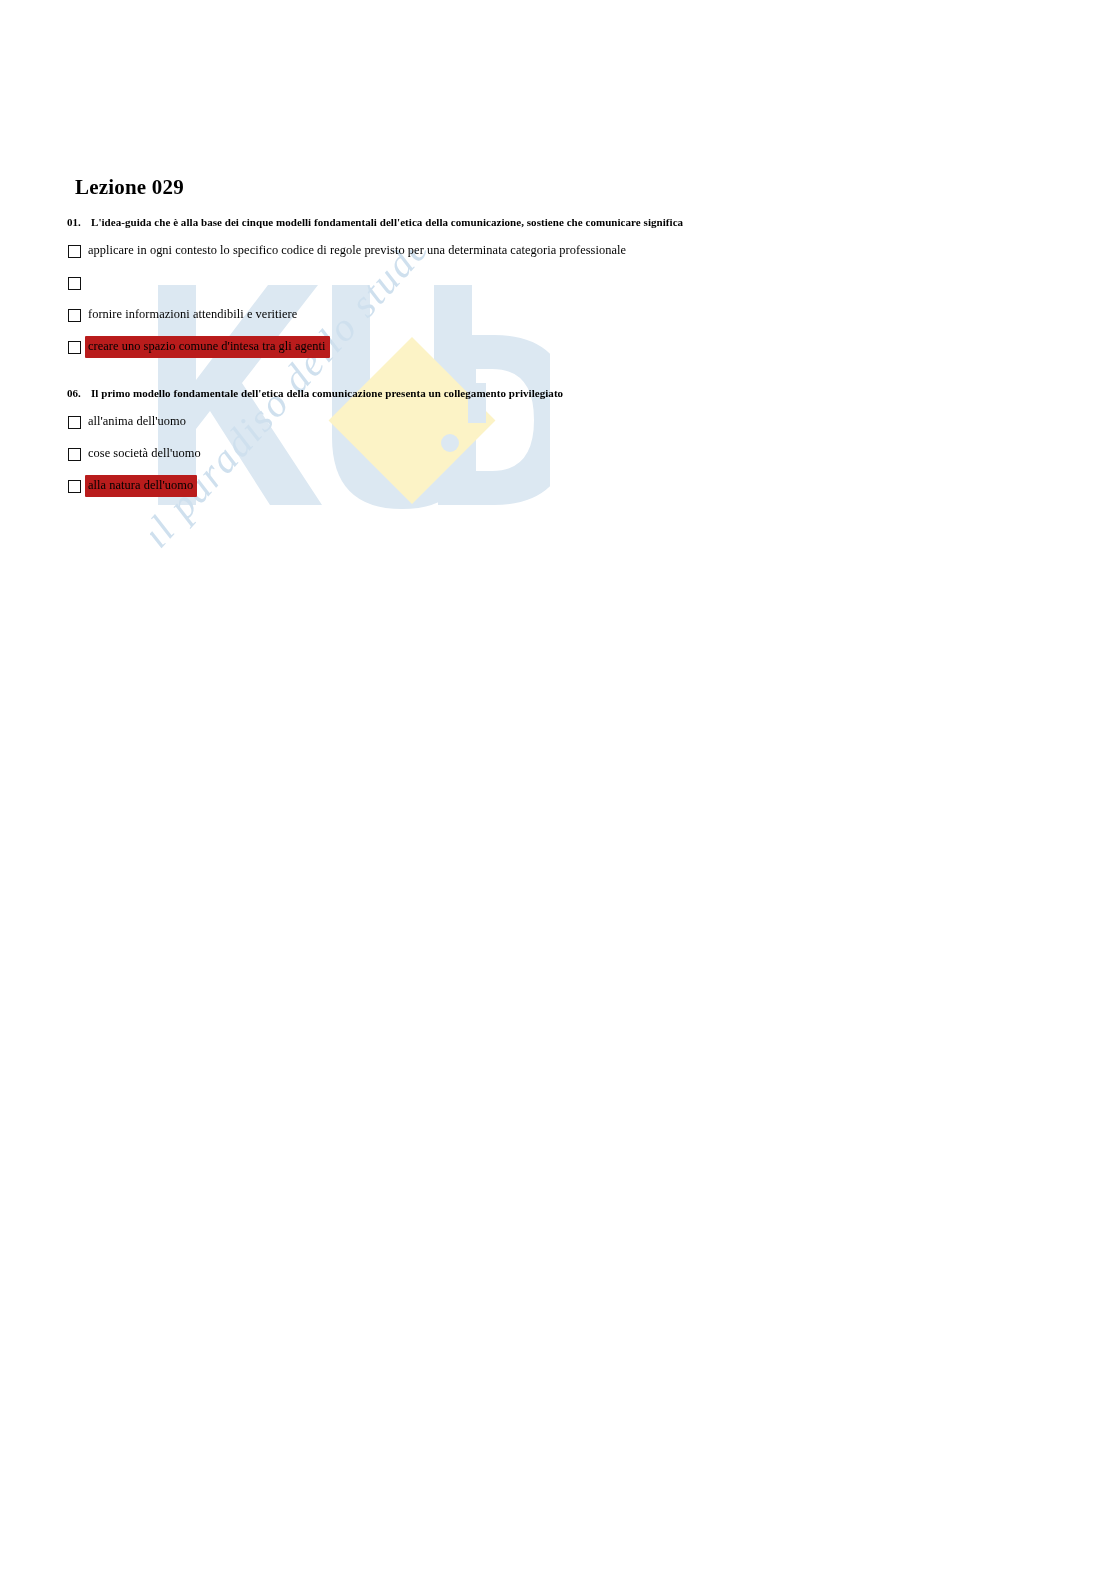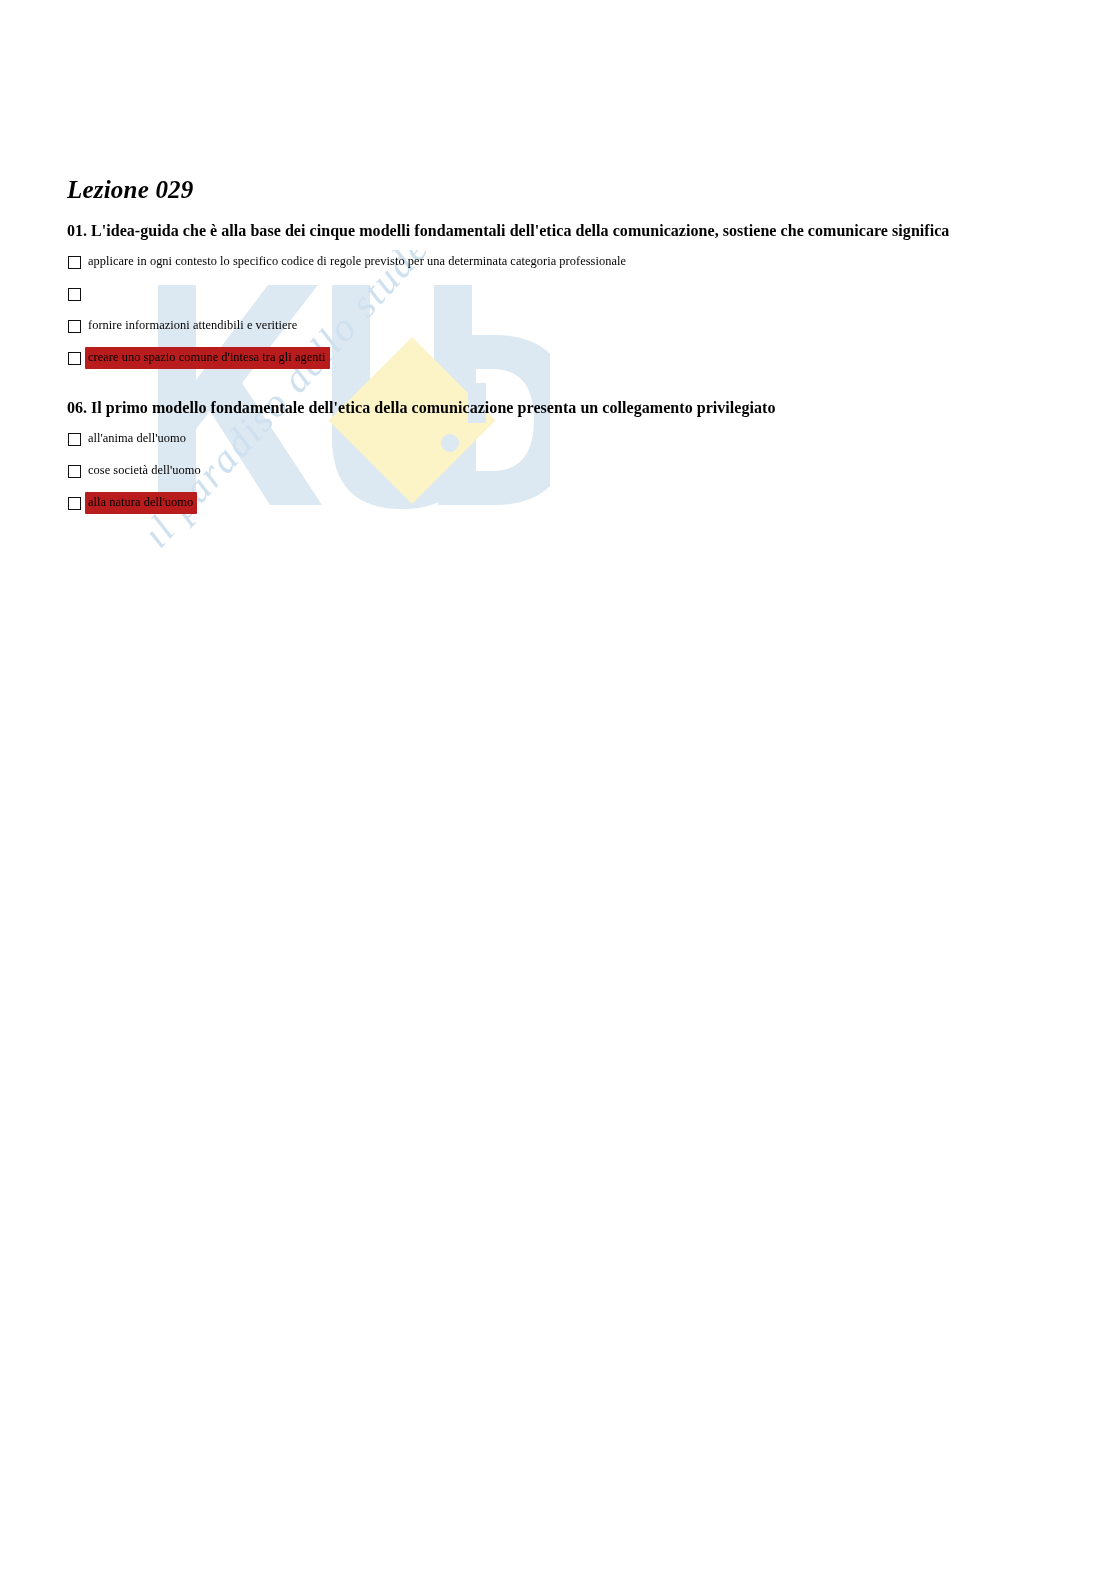--- a/index.html
+++ b/index.html
@@ -48,33 +48,32 @@
   
   .content {
     position: absolute;
     left: 67px;
     top: 176px;
     width: 800px;
     z-index: 2;
   }
 
   .doc-title {
-    font-size: 25px;
+    font-size: 21px;
     font-weight: bold;
     letter-spacing: 0.2px;
-    margin: 0 0 17px 0;
+    margin: 0 0 17px 8px;
     line-height: 1.1;
-    font-style: italic;
   }
 
   .question {
     margin: 0 0 4px 0;
   }
   .q-head {
-    font-size: 16px;
+    font-size: 11px;
     font-weight: bold;
     line-height: 1.25;
     letter-spacing: 0.05px;
     white-space: nowrap;
     margin: 0 0 6px 0;
   }
   .q-num {
     display: inline-block;
     min-width: 24px;
   }

